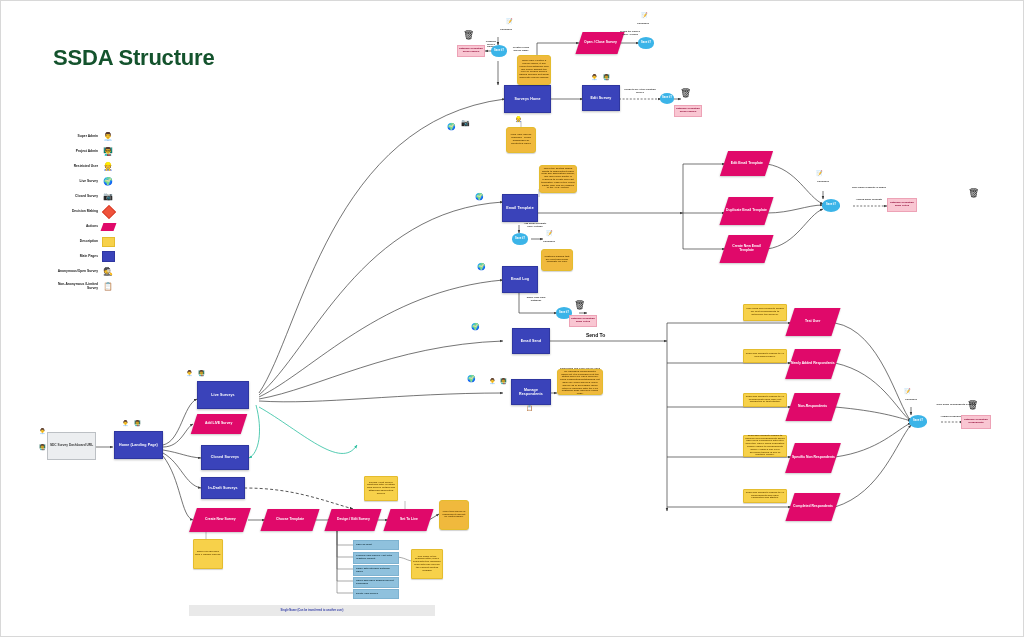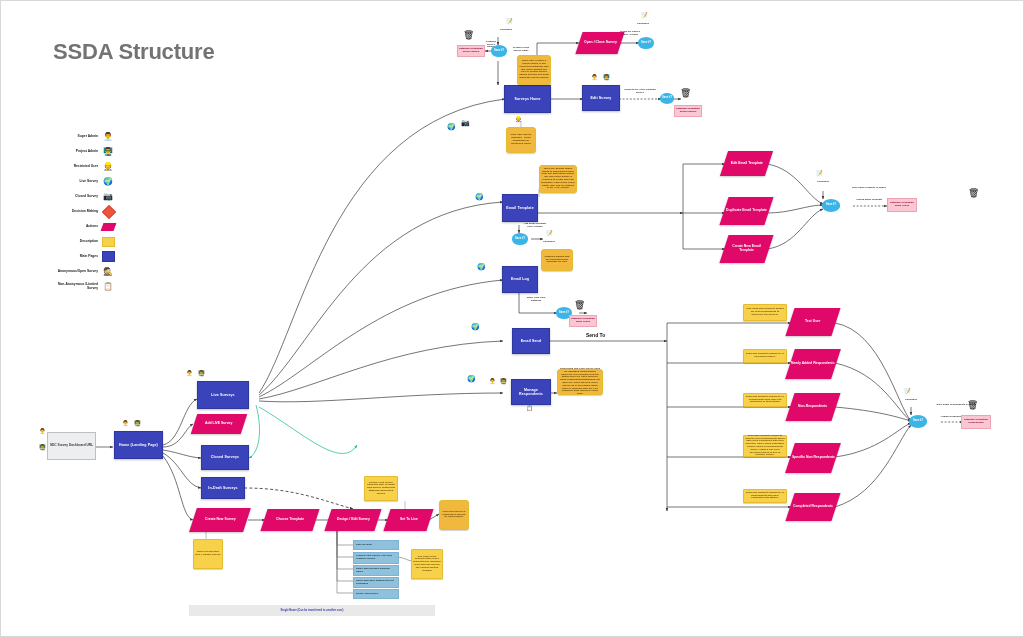--- a/index.html
+++ b/index.html
@@ -61,22 +61,22 @@
              text-align:center;line-height:1.1;}
   .biglabel{position:absolute;font-size:5px;color:#111;font-weight:700;}
 
   
   .ico{position:absolute;font-size:7px;line-height:1;user-select:none;}
   .ico.sm{font-size:5.5px;}
   .ico.db{font-size:9px;}
 
   
   #title{
-    position:absolute;left:52px;top:38px;font-size:22px;font-weight:700;
-    color:#737373;letter-spacing:-.2px;
+    position:absolute;left:52px;top:44px;font-size:22px;font-weight:700;
+    color:#14532d;letter-spacing:-.2px;
   }
 
   
   #legend{position:absolute;left:42px;top:128px;width:72px;}
   .legrow{display:flex;align-items:center;justify-content:flex-end;height:15px;gap:4px;}
   .legrow .lab{font-size:3.3px;color:#1a1a1a;font-weight:700;text-align:right;
                width:48px;line-height:1.15;}
   .legrow .sw{width:13px;height:9px;display:flex;align-items:center;justify-content:center;}
   .sw-blue{width:13px;height:9px;background:#3a43ba;border:1px solid #2e36a0;}
   .sw-pink{width:13px;height:8px;background:#e0096a;transform:skewX(-20deg);}

